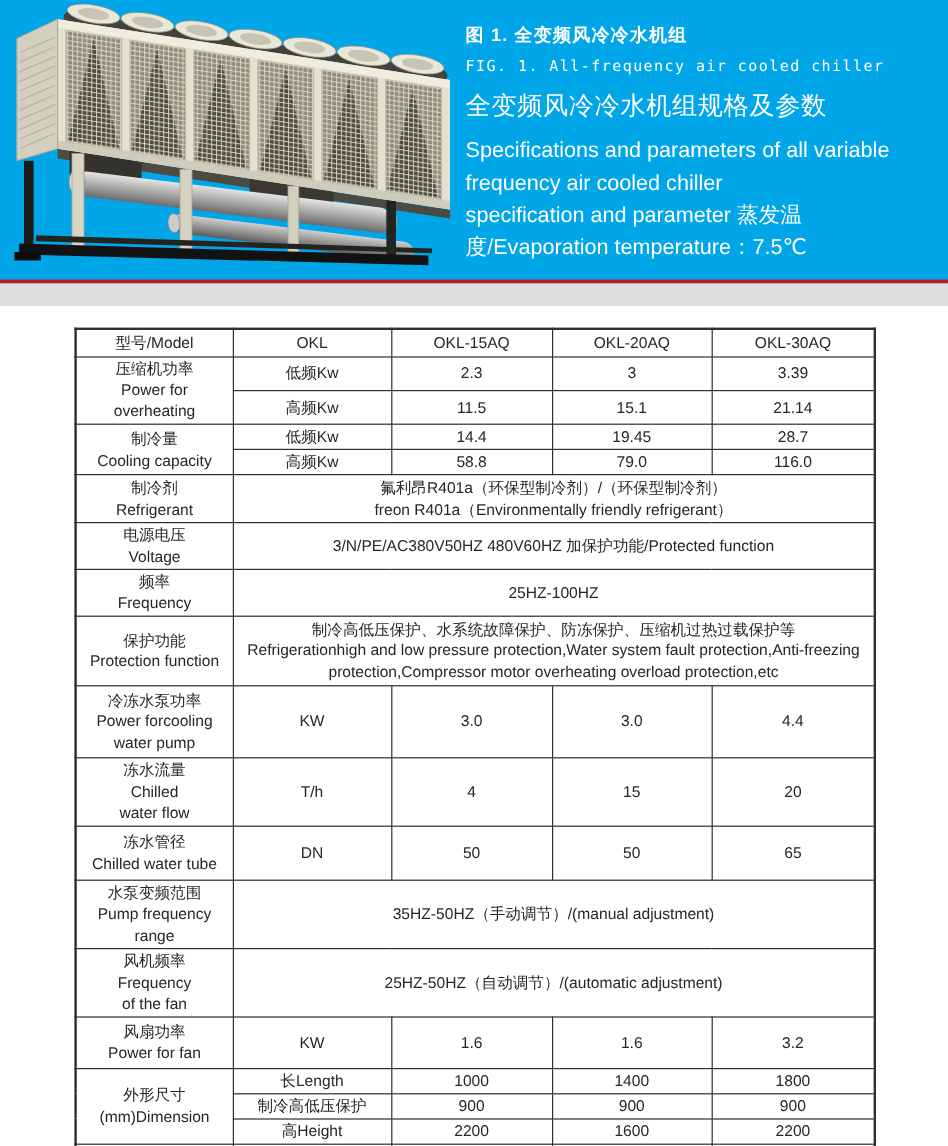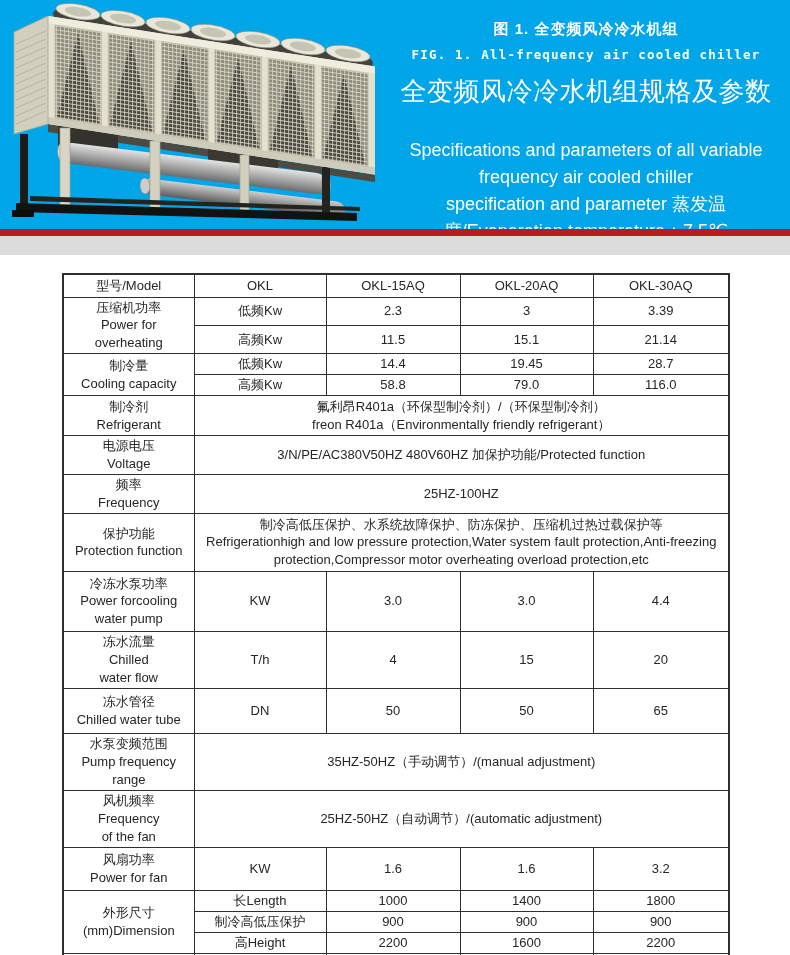--- a/index.html
+++ b/index.html
@@ -8,35 +8,34 @@
     font-family: "Liberation Sans", "DejaVu Sans", sans-serif;
     width: 790px;
   }
   .page { width: 790px; height: 955px; background: #ffffff; overflow: hidden; position: relative; }
 
   
   .hero {
     position: relative;
     width: 790px; height: 236px;
     background: #00a6e8;
-    border-bottom: 7px solid #b91c1c;
+    border-bottom: 3px solid #b91c1c;
     overflow: hidden;
-    text-align: center;
   }
   .product { position: absolute; left: 0; top: 0; width: 385px; height: 233px; }
   .hero-text {
     position: absolute; left: 388px; top: 20px; width: 396px;
     color: #ffffff;
   }
   .cap-zh { font-size: 15px; font-weight: bold; letter-spacing: 1px; margin-bottom: 8px; }
   .cap-en {
     font-family: "DejaVu Sans Mono", "Liberation Mono", monospace;
-    font-size: 12.5px; font-weight: bold; letter-spacing: 1.2px; margin-bottom: 12px;
-  }
-  .hero-title { font-size: 26px; font-weight: normal; letter-spacing: 0.5px; margin-bottom: 28px; }
+    font-size: 12.5px; font-weight: normal; letter-spacing: 1.2px; margin-bottom: 12px;
+  }
+  .hero-title { font-size: 21px; font-weight: normal; letter-spacing: 0.5px; margin-bottom: 10px; }
   .sub { font-size: 18px; line-height: 1.5; }
   .sub-gap { margin-top: 17px; text-decoration: underline; }
 
   .gray-strip { width: 790px; height: 19px; background: #dcdcdc; }
 
   
   .table-wrap { padding: 18px 0 0 62px; }
   table.specs {
     border-collapse: collapse;
     table-layout: fixed;

